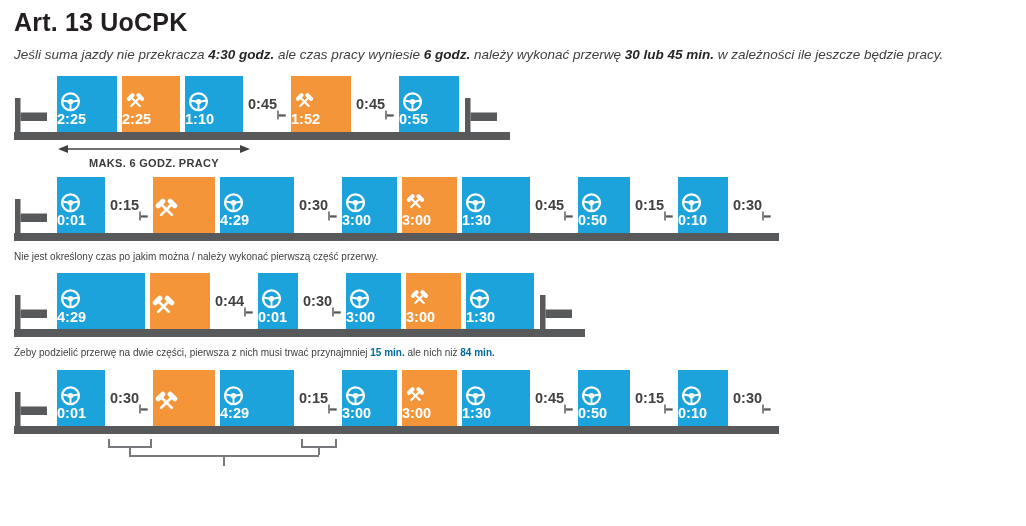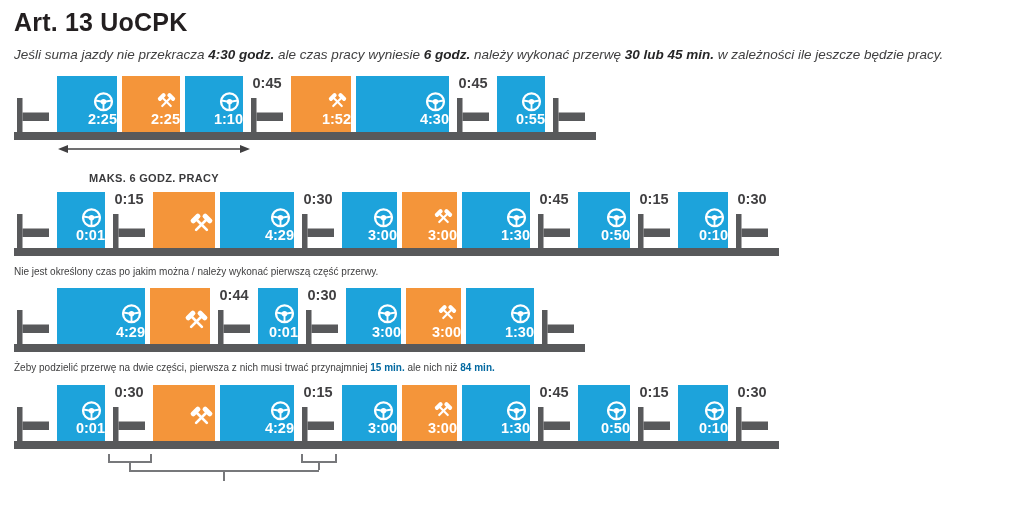--- a/index.html
+++ b/index.html
@@ -13,34 +13,34 @@
   .subtitle{font-size:13.5px;font-style:italic;color:#404041;margin:0 0 12px 0;line-height:1.25}
   .subtitle b{color:#262627}
   .note{font-size:10px;color:#404041;margin:10px 0 10px 0;line-height:1.25}
   .note b{color:#0369a1}
 
   .row-wrap{margin:0 0 2px 0}
   .timeline{display:inline-block;vertical-align:top}
   .track{display:flex;align-items:flex-end;gap:5px;padding-right:8px}
   .baseline{height:8px;background:var(--rest_color,#58595B)}
 
-  .block{height:56px;display:flex;flex-direction:column;align-items:flex-end;justify-content:space-between;padding:15px 0 5px;flex:none}
+  .block{height:56px;display:flex;flex-direction:column;align-items:flex-start;justify-content:space-between;padding:15px 0 5px;flex:none}
   .block.drive{background:var(--drive_color,#1DA3DB)}
   .block.work{background:var(--work_color,#F4953A)}
   .block.no-time{justify-content:center}
   .block-time{color:#fff;font-weight:bold;font-size:14.5px;line-height:1}
   .blk-icon{width:27px;height:27px;display:block}
 
-  .rest-item{height:56px;width:38px;display:flex;flex-direction:column;align-items:center;flex:none;color:var(--rest_color,#58595B)}
+  .rest-item{height:56px;width:38px;display:flex;flex-direction:row;align-items:center;flex:none;color:var(--rest_color,#58595B)}
   .rest-label{font-size:14.5px;font-weight:bold;color:#414042;line-height:1}
   .rest-svg{width:34px;height:34px;display:block;margin-top:auto}
 
   .row1-note{margin:4px 0 8px 44px;width:192px;text-align:center}
   .arrow-svg{display:block;width:192px;height:10px}
-  .arrow-label{font-size:11px;font-weight:bold;color:#3A3A3C;margin-top:18px;letter-spacing:.3px}
+  .arrow-label{font-size:11px;font-weight:bold;color:#3A3A3C;margin-top:3px;letter-spacing:.3px}
 
   .mt8{margin-top:8px}
   .mt6{margin-top:6px}
 
   .error-zone{position:relative;height:74px;margin-top:3px}
   .bracket{position:absolute;top:2px;height:9px;border:2px solid #77787B;border-top:none}
   .b1{left:94px;width:44px}
   .b2{left:287px;width:36px}
   .stem{position:absolute;width:2px;background:#77787B}
   .s1{left:115px;top:11px;height:7px}
@@ -118,40 +118,28 @@
                 <rect x="9.2" y="3" width="13.6" height="6" rx="2.6"></rect>
               </g>
               <g transform="rotate(-45 16 16)">
                 <rect x="14.4" y="6.5" width="3.2" height="20" rx="1.5"></rect>
                 <rect x="9.2" y="3" width="13.6" height="6" rx="2.6"></rect>
               </g>
             </g>
           </svg>
           <div class="block-time">1:52</div>
         </div>
-        <div class="block drive" style="width: 93px;">
-          <svg class="blk-icon" viewBox="0 0 24 24">
-            <circle cx="12" cy="12" r="9.4" fill="none" stroke="#fff" stroke-width="2.6"></circle>
-            <circle cx="12" cy="12" r="3.1" fill="#fff"></circle>
-            <g stroke="#fff" stroke-width="2.1" stroke-linecap="round">
-              <line x1="3" y1="10.6" x2="9.3" y2="11.7"></line>
-              <line x1="21" y1="10.6" x2="14.7" y2="11.7"></line>
-              <line x1="12" y1="14.6" x2="12" y2="20.6"></line>
-            </g>
-          </svg>
-          <div class="block-time">4:30</div>
-        </div>
         <div class="rest-item">
           <div class="rest-label">0:45</div>
           <svg class="rest-svg" viewBox="0 0 34 34">
             <rect x="1" y="0" width="5.5" height="34" fill="currentColor"></rect>
             <rect x="6.5" y="14.5" width="26.5" height="8.5" fill="currentColor"></rect>
           </svg>
         </div>
-        <div class="block drive" style="width: 48px;">
+        <div class="block drive" style="width: 60px;">
           <svg class="blk-icon" viewBox="0 0 24 24">
             <circle cx="12" cy="12" r="9.4" fill="none" stroke="#fff" stroke-width="2.6"></circle>
             <circle cx="12" cy="12" r="3.1" fill="#fff"></circle>
             <g stroke="#fff" stroke-width="2.1" stroke-linecap="round">
               <line x1="3" y1="10.6" x2="9.3" y2="11.7"></line>
               <line x1="21" y1="10.6" x2="14.7" y2="11.7"></line>
               <line x1="12" y1="14.6" x2="12" y2="20.6"></line>
             </g>
           </svg>
           <div class="block-time">0:55</div>

